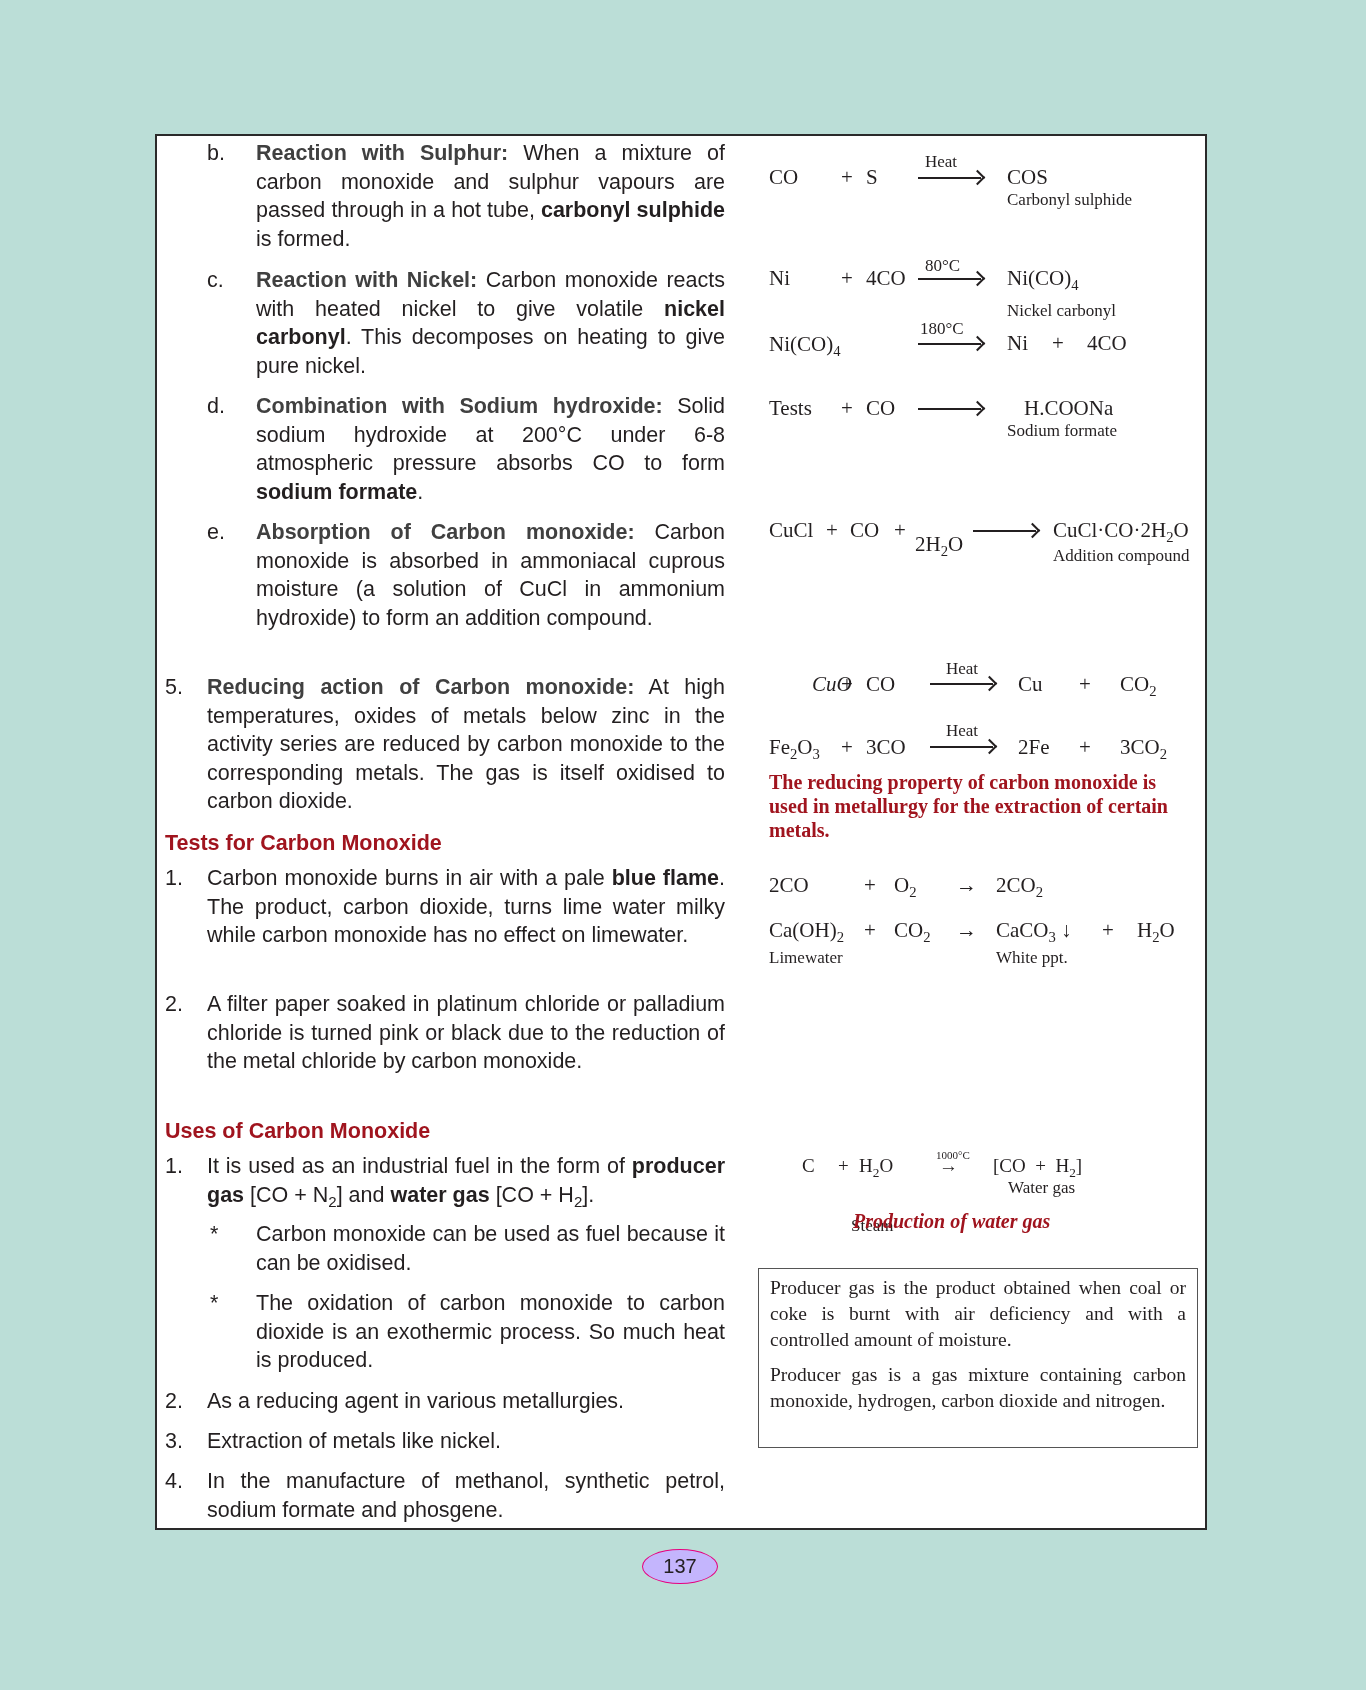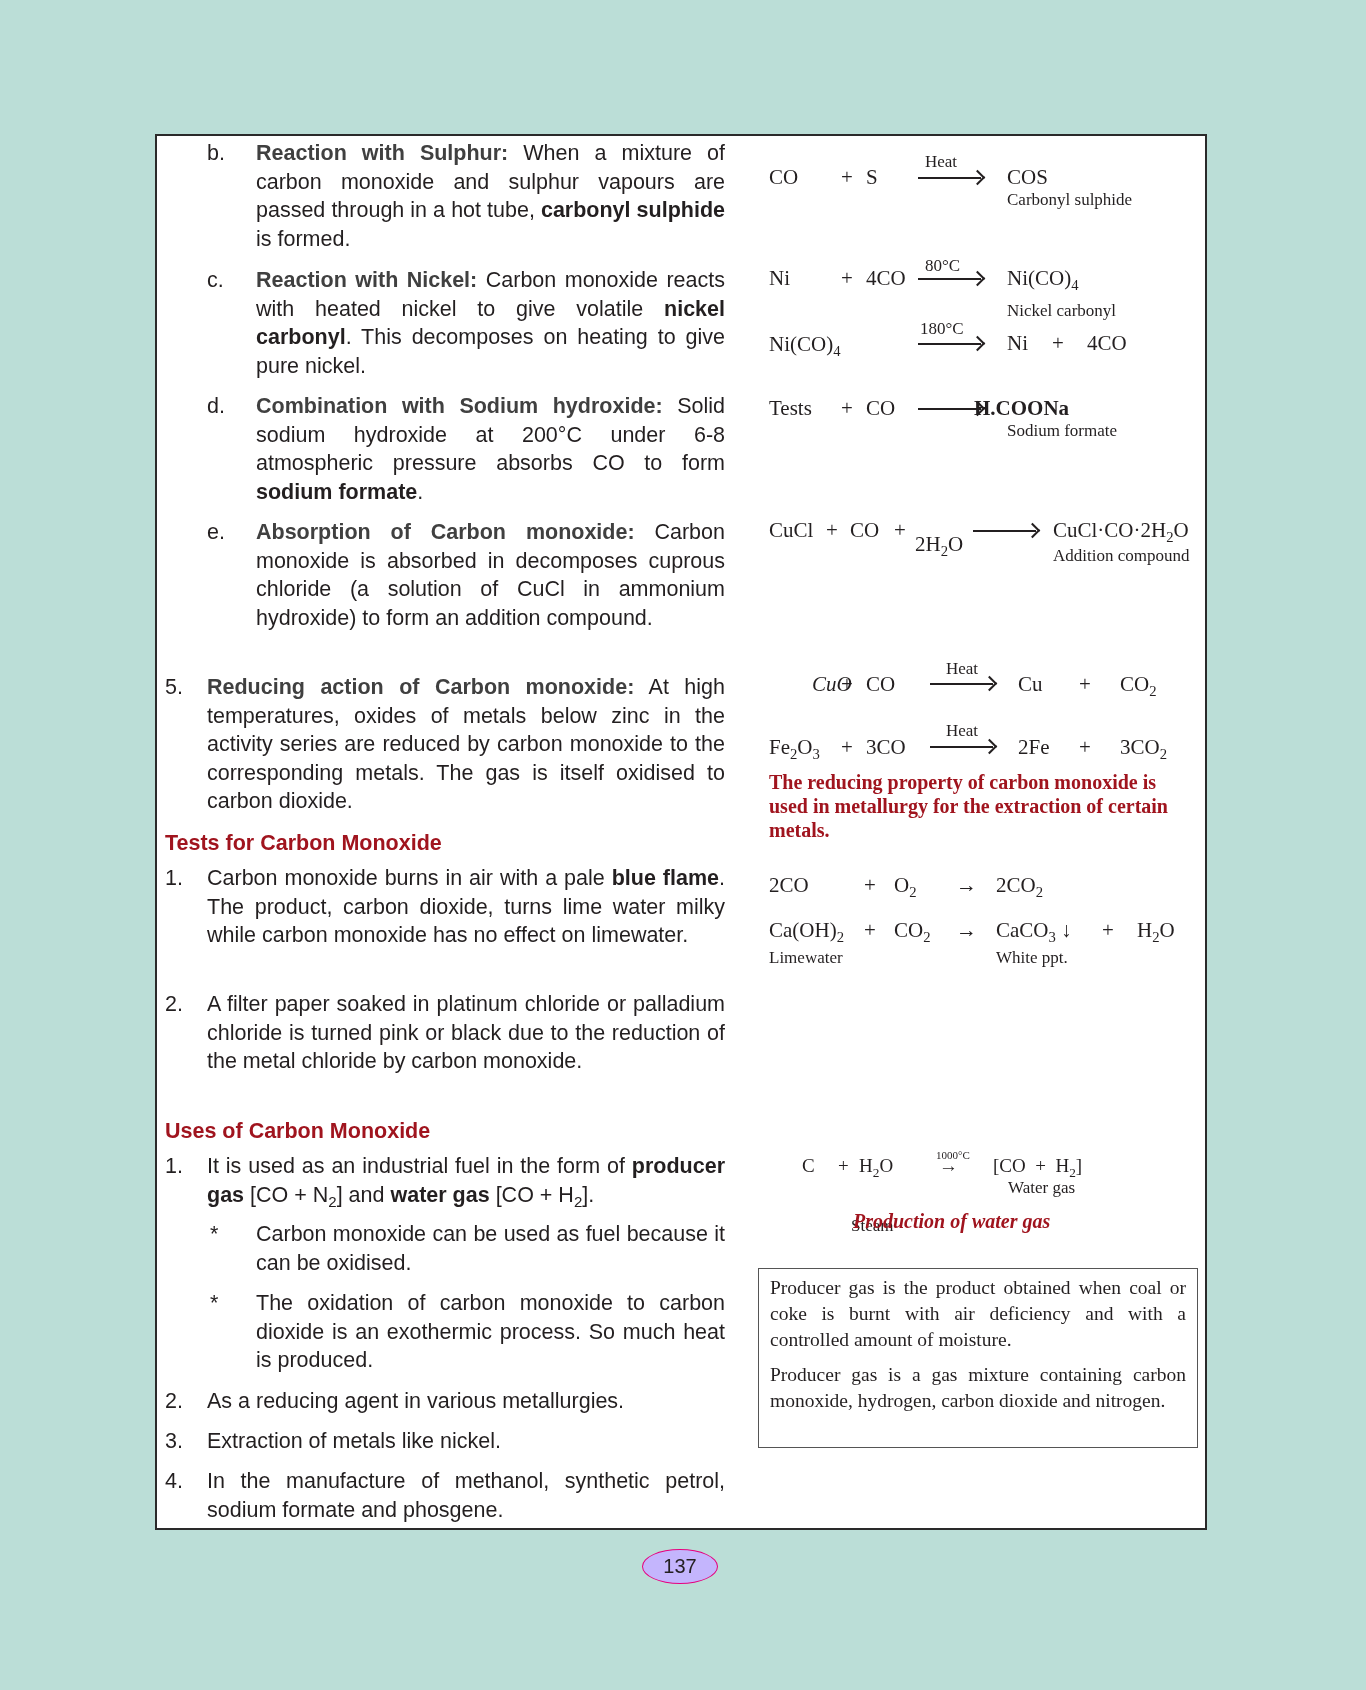--- a/index.html
+++ b/index.html
@@ -36,21 +36,21 @@
 <span class="lbl" style="left:207px;top:139px;">b.</span>
 <div class="lt" style="left:256px;top:139px;width:469px;"><span class="pink">Reaction with Sulphur:</span><span> When a mixture of carbon monoxide and sulphur vapours are passed through in a hot tube, </span><b>carbonyl sulphide</b><span> is formed.</span></div>
 
 <span class="lbl" style="left:207px;top:266px;">c.</span>
 <div class="lt" style="left:256px;top:266px;width:469px;"><span class="pink">Reaction with Nickel:</span><span> Carbon monoxide reacts with heated nickel to give volatile </span><b>nickel carbonyl</b><span>. This decomposes on heating to give pure nickel.</span></div>
 
 <span class="lbl" style="left:207px;top:392px;">d.</span>
 <div class="lt" style="left:256px;top:392px;width:469px;"><span class="pink">Combination with Sodium hydroxide:</span><span> Solid sodium hydroxide at 200°C under 6-8 atmospheric pressure absorbs CO to form </span><b>sodium formate</b><span>.</span></div>
 
 <span class="lbl" style="left:207px;top:518px;">e.</span>
-<div class="lt" style="left:256px;top:518px;width:469px;"><span class="pink">Absorption of Carbon monoxide:</span><span> Carbon monoxide is absorbed in decomposes cuprous chloride (a solution of CuCl in ammonium hydroxide) to form an addition compound.</span></div>
+<div class="lt" style="left:256px;top:518px;width:469px;"><span class="pink">Absorption of Carbon monoxide:</span><span> Carbon monoxide is absorbed in ammoniacal cuprous moisture (a solution of CuCl in ammonium hydroxide) to form an addition compound.</span></div>
 
 <span class="lbl" style="left:165px;top:673px;">5.</span>
 <div class="lt" style="left:207px;top:673px;width:518px;"><span class="pink">Reducing action of Carbon monoxide:</span><span> At high temperatures, oxides of metals below zinc in the activity series are reduced by carbon monoxide to the corresponding metals. The gas is itself oxidised to carbon dioxide.</span></div>
 
 <div class="h" style="left:165px;top:829px;">Tests for Carbon Monoxide</div>
 <span class="lbl" style="left:165px;top:864px;">1.</span>
 <div class="lt" style="left:207px;top:864px;width:518px;"><span>Carbon monoxide burns in air with a pale </span><b>blue flame</b><span>. The product, carbon dioxide, turns lime water milky while carbon monoxide has no effect on limewater.</span></div>
 <span class="lbl" style="left:165px;top:990px;">2.</span>
 <div class="lt" style="left:207px;top:990px;width:518px;"><span>A filter paper soaked in platinum chloride or palladium chloride is turned pink or black due to the reduction of the metal chloride by carbon monoxide.</span></div>
 
@@ -97,21 +97,21 @@
   <span class="eq" style="left:1007px;top:331px;">Ni</span>
   <span class="eq" style="left:1052px;top:331px;">+</span>
   <span class="eq" style="left:1087px;top:331px;">4CO</span>
 </div>
 
 <div>
   <span class="eq" style="left:769px;top:396px;">Tests</span>
   <span class="eq" style="left:841px;top:396px;">+</span>
   <span class="eq" style="left:866px;top:396px;">CO</span>
   <div class="arrow" style="left:918px;top:408px;width:63px;"></div>
-  <span class="eq" style="left:974px;top:396px;font-weight:bold;">H.COONa</span>
+  <span class="eq" style="left:1024px;top:396px;">H.COONa</span>
   <span class="eqs" style="left:1007px;top:421px;">Sodium formate</span>
 </div>
 
 <div>
   <span class="eq" style="left:769px;top:518px;">CuCl</span>
   <span class="eq" style="left:826px;top:518px;">+</span>
   <span class="eq" style="left:850px;top:518px;">CO</span>
   <span class="eq" style="left:894px;top:518px;">+</span>
   <span class="eq" style="left:915px;top:518px;margin-top:14px;"><span>2H</span><sub>2</sub><span>O</span></span>
   <div class="arrow" style="left:973px;top:530px;width:63px;"></div>

